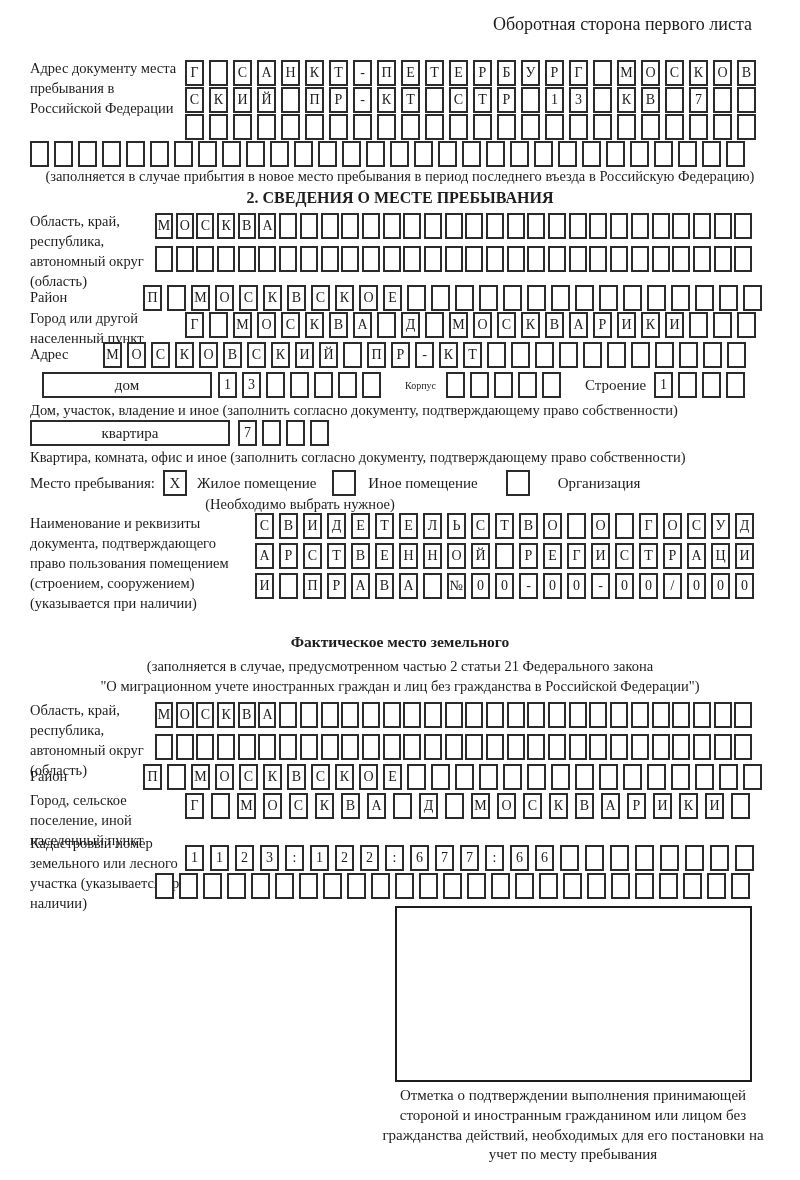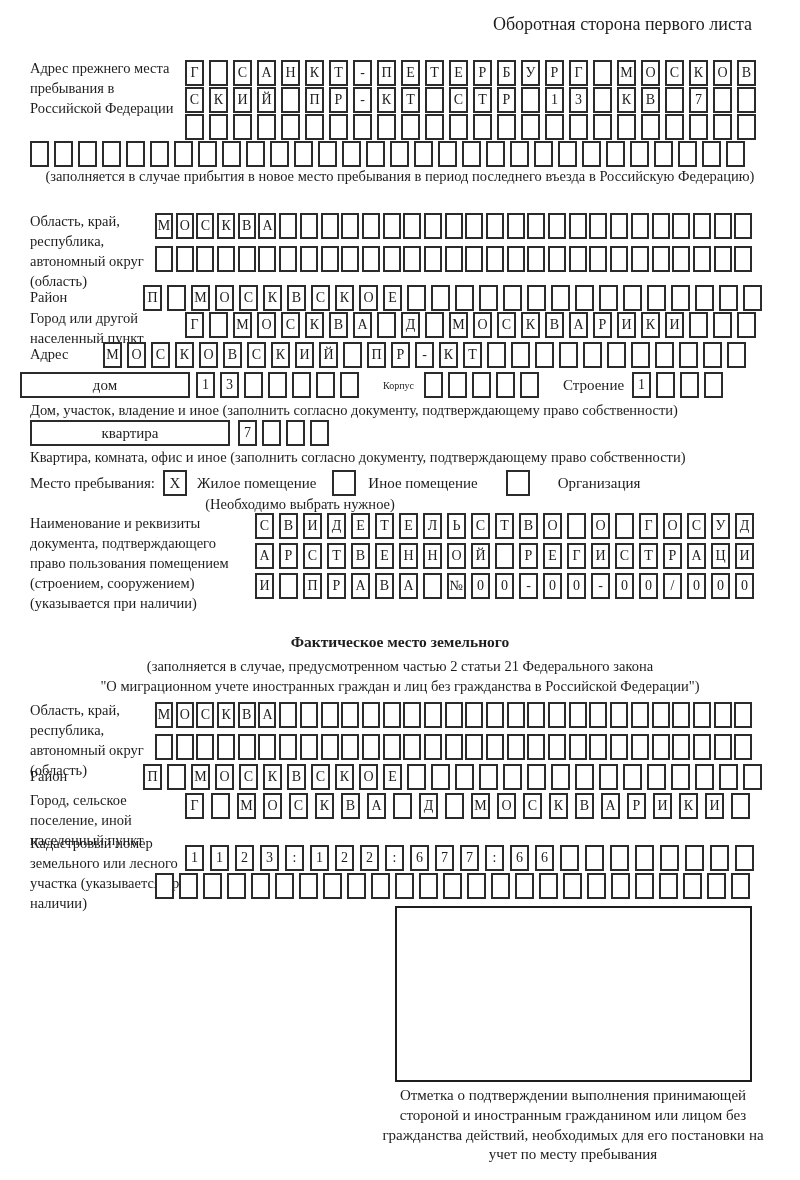--- a/index.html
+++ b/index.html
@@ -33,21 +33,21 @@
   .inlinerow{display:flex;align-items:center;}
   .stampbox{box-sizing:border-box;border:2px solid #1d1d1d;background:#fff;}
 </style>
 </head>
 <body>
 
 <div class="page">
 
   <div class="abs" style="top:14px;right:48px;font-size:18px;">Оборотная сторона первого листа</div>
 
-  <div class="abs lbl" style="left:30px;top:58px;width:155px;">Адрес прежнего места пребывания в Российской Федерации</div>
+  <div class="abs lbl" style="left:30px;top:58px;width:155px;">Адрес документу места пребывания в Российской Федерации</div>
   <div class="abs cellrow" style="left:185px;top:60px;">
       <span class="cell">Г</span>
       <span class="cell"></span>
       <span class="cell">С</span>
       <span class="cell">А</span>
       <span class="cell">Н</span>
       <span class="cell">К</span>
       <span class="cell">Т</span>
       <span class="cell">-</span>
       <span class="cell">П</span>
@@ -146,20 +146,21 @@
       <span class="cell"></span>
       <span class="cell"></span>
       <span class="cell"></span>
       <span class="cell"></span>
       <span class="cell"></span>
       <span class="cell"></span>
       <span class="cell"></span>
     </div>
   <div class="abs center note" style="top:168px;">(заполняется в случае прибытия в новое место пребывания в период последнего въезда в Российскую Федерацию)</div>
 
+  <div class="abs center bold" style="top:189px;font-size:16px;">2. СВЕДЕНИЯ О МЕСТЕ ПРЕБЫВАНИЯ</div>
 
   <div class="abs lbl" style="left:30px;top:211px;width:125px;">Область, край, республика, автономный округ (область)</div>
   <div class="abs cellrow sm" style="left:155px;top:213px;">
       <span class="cell">М</span>
       <span class="cell">О</span>
       <span class="cell">С</span>
       <span class="cell">К</span>
       <span class="cell">В</span>
       <span class="cell">А</span>
       <span class="cell"></span>
@@ -300,21 +301,21 @@
       <span class="cell"></span>
       <span class="cell"></span>
       <span class="cell"></span>
       <span class="cell"></span>
       <span class="cell"></span>
       <span class="cell"></span>
       <span class="cell"></span>
       <span class="cell"></span>
     </div>
 
-  <div class="abs inlinerow" style="left:20px;top:372px;">
+  <div class="abs inlinerow" style="left:42px;top:372px;">
     <div class="boxlabel" style="width:170px;">дом</div>
     <div class="cellrow" style="margin-left:6px;">
         <span class="cell">1</span>
         <span class="cell">3</span>
         <span class="cell"></span>
         <span class="cell"></span>
         <span class="cell"></span>
         <span class="cell"></span>
         <span class="cell"></span>
       </div>

